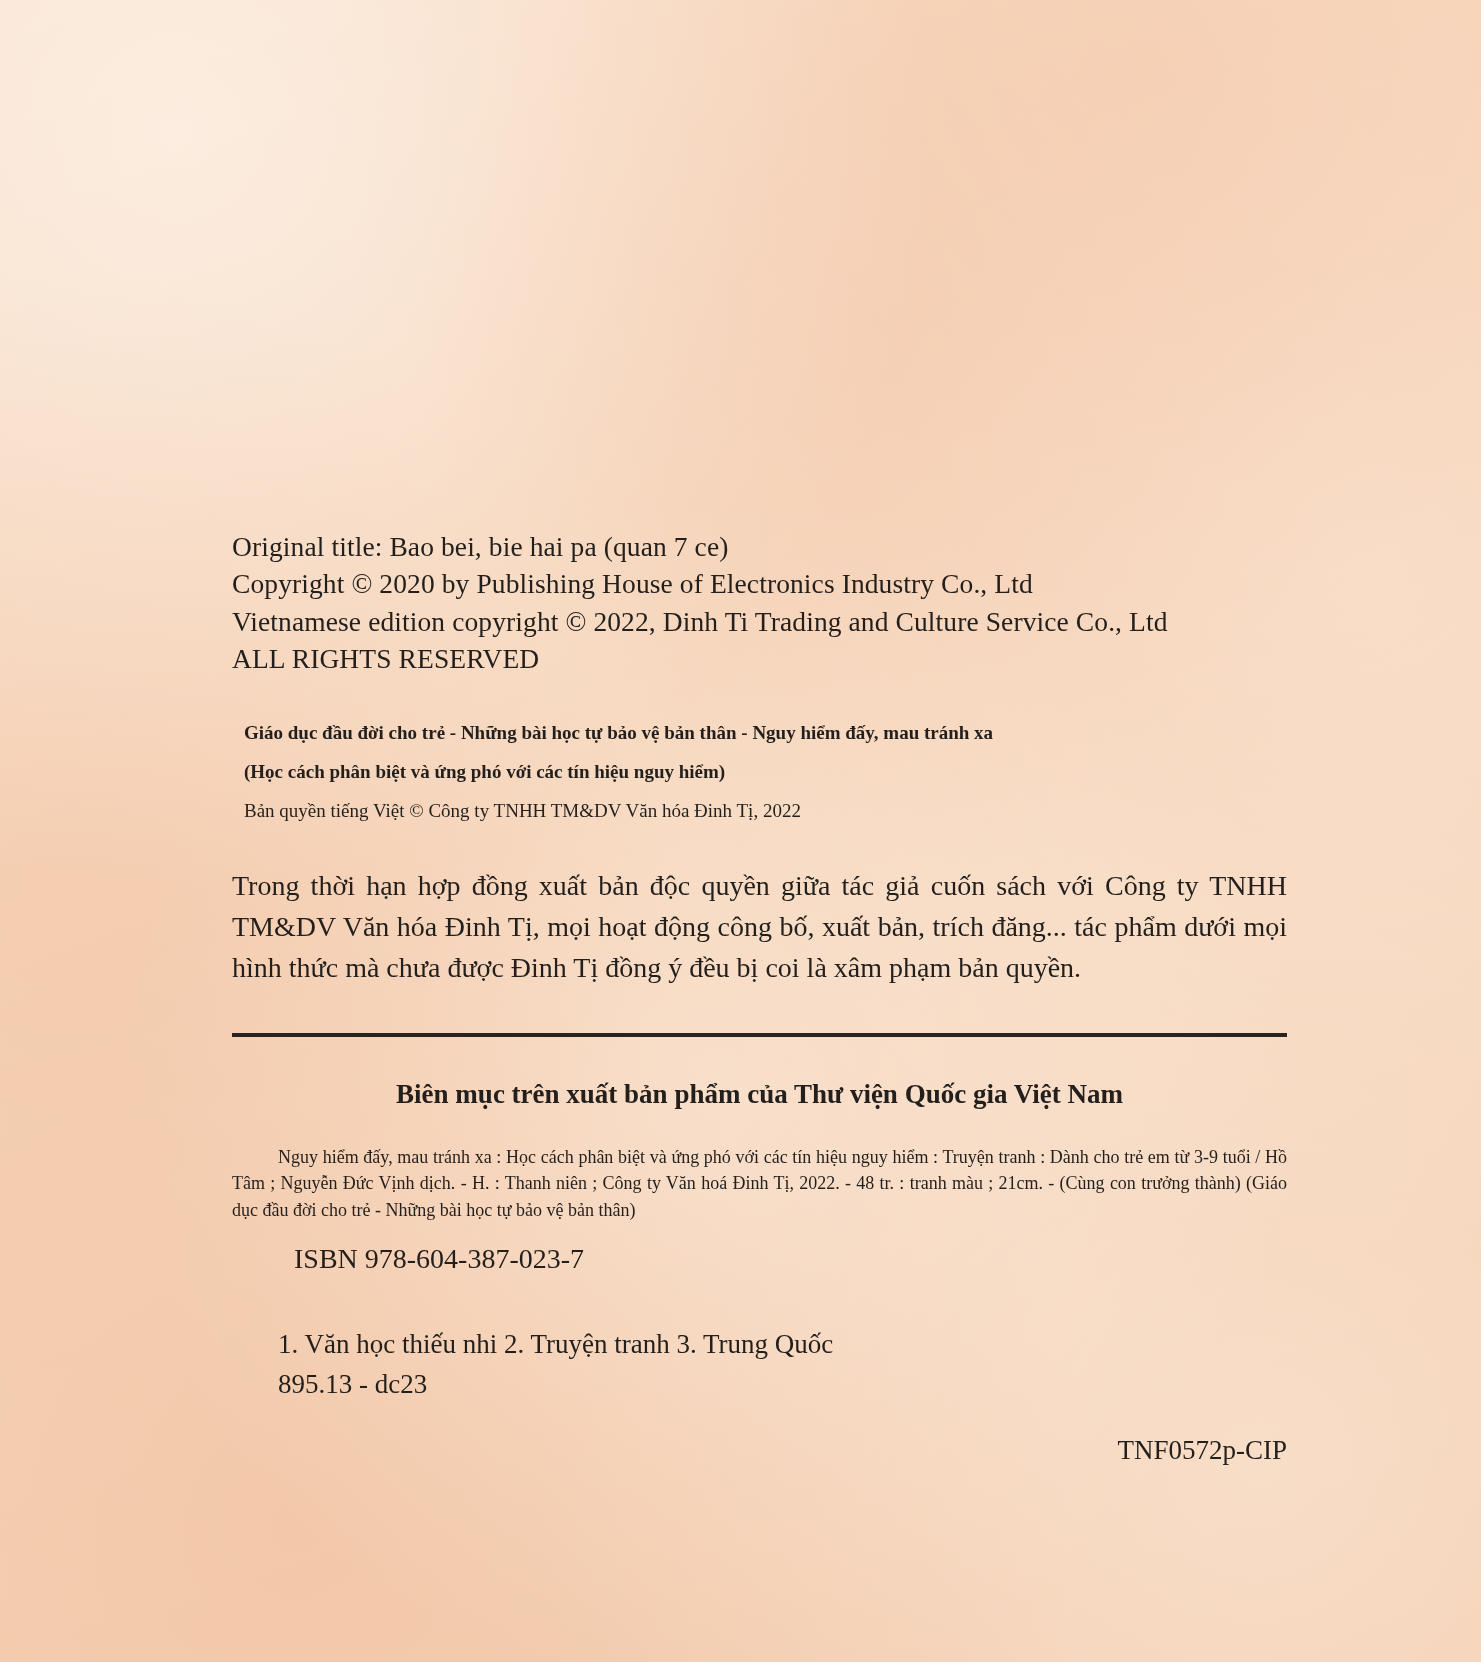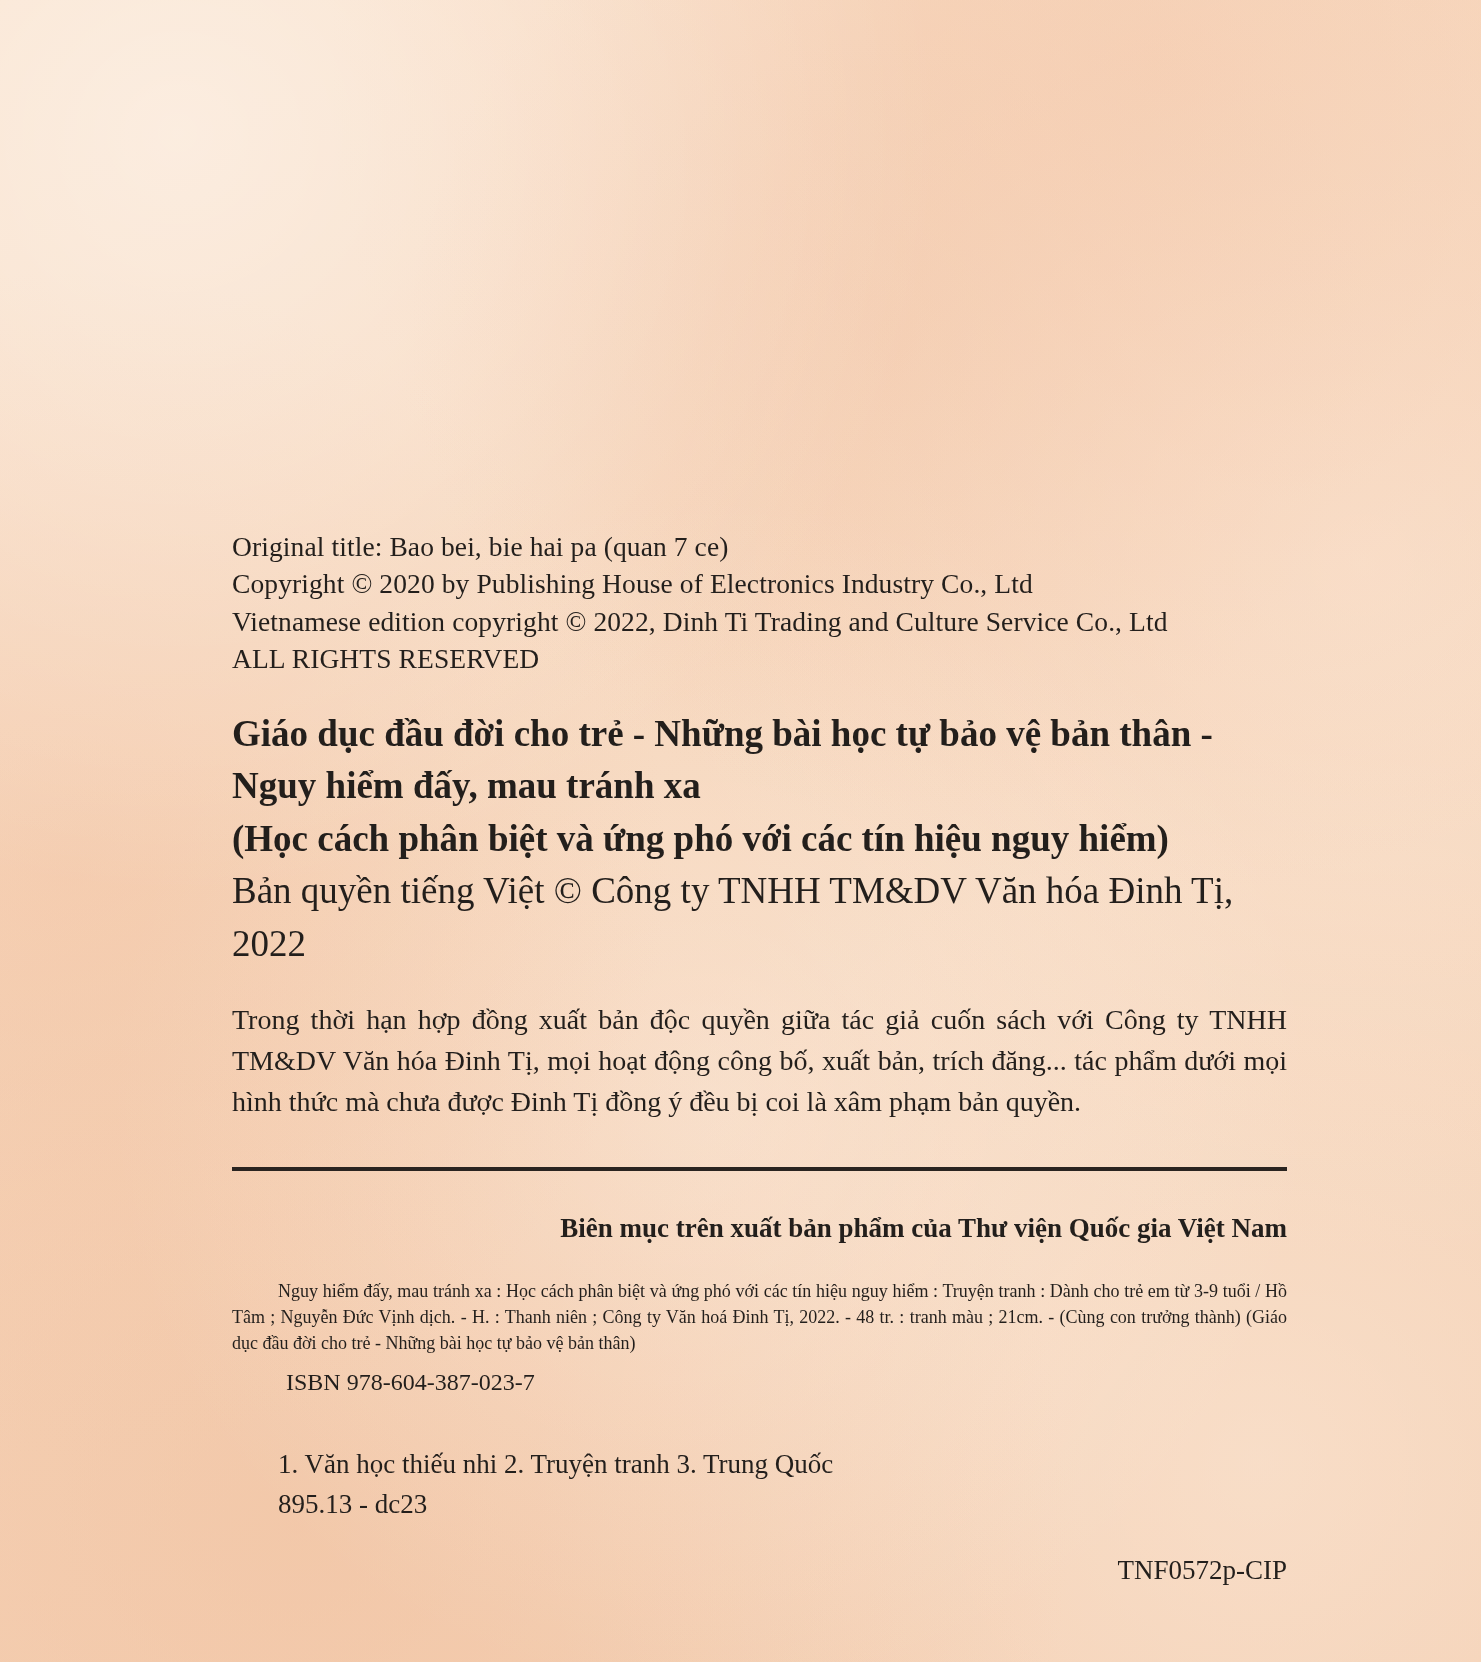--- a/index.html
+++ b/index.html
@@ -45,60 +45,60 @@
   .front-matter p {
     margin: 0;
     font-size: 27.5px;
     line-height: 1.36;
     letter-spacing: 0.1px;
   }
   .block-gap {
     height: 30px;
   }
   .title-block p {
-    margin: 0;
-    font-size: 37px;
+    margin: 12px;
+    font-size: 19px;
     line-height: 1.42;
   }
   .title-block .bold {
     font-weight: bold;
   }
   .para {
     margin: 0;
     font-size: 28px;
     line-height: 1.46;
     text-align: justify;
   }
   .rule {
     margin-top: 44px;
     border-top: 4px solid #2a2420;
     width: 100%;
   }
   .cip {
     margin-top: 42px;
   }
   .cip-heading {
-    text-align: right;
+    text-align: center;
     font-weight: bold;
     font-size: 27px;
     margin: 0 0 34px 0;
   }
   .cip-body {
     font-size: 18px;
     line-height: 1.46;
     text-align: justify;
     margin: 0;
   }
   .cip-body .indent {
     padding-left: 46px;
   }
   .isbn {
-    margin: 8px;
+    margin: 16px;
     padding-left: 46px;
-    font-size: 24px;
+    font-size: 28px;
     line-height: 1.46;
   }
   .subjects {
     margin: 44px 0 0 0;
     padding-left: 46px;
     font-size: 27px;
     line-height: 1.5;
   }
   .ddc {
     margin: 0;

